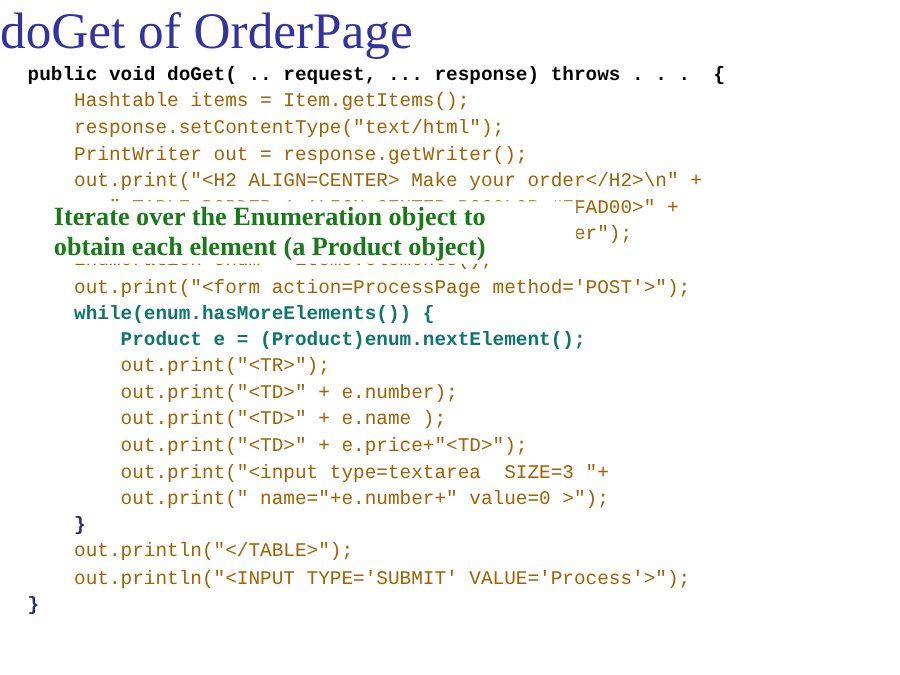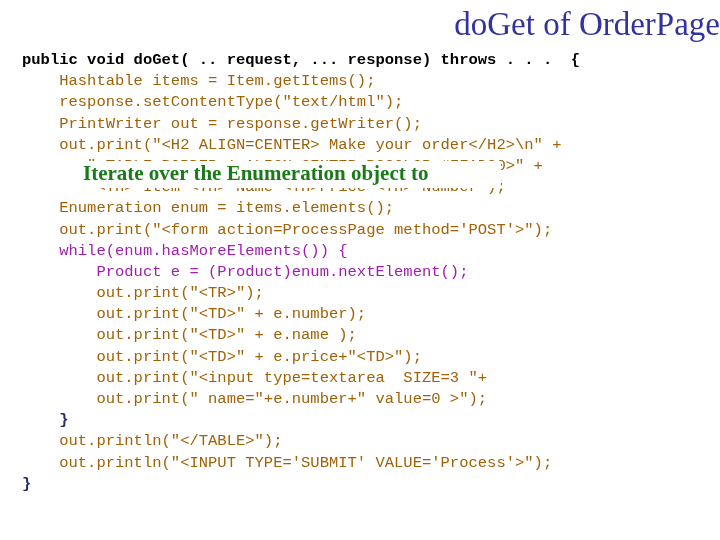--- a/index.html
+++ b/index.html
@@ -22,23 +22,23 @@
     background: #ffffff;
     overflow: hidden;
   }
 
   
   #slide-title {
     position: absolute;
     left: 0;
     top: 4px;
     width: 720px;
-    text-align: right;
+    text-align: left;
     font-family: "Liberation Serif", "DejaVu Serif", serif;
-    font-size: 33px;
+    font-size: 41px;
     line-height: 40px;
     font-weight: 400;
     color: #3333a0;
     letter-spacing: 0px;
     white-space: nowrap;
   }
 
   
   #code-block {
     position: absolute;
@@ -57,22 +57,22 @@
   }
   .c-black {
     color: #000000;
     font-weight: bold;
   }
   .c-grey {
     color: #a16207;
     font-weight: normal;
   }
   .c-green {
-    color: #a21caf;
-    font-weight: normal;
+    color: #0f766e;
+    font-weight: bold;
   }
   .c-navy {
     color: #2a2a6e;
     font-weight: bold;
   }
 
   
   #annotation {
     position: absolute;
     left: 41px;
@@ -80,33 +80,33 @@
     width: 420px;
     font-family: "Liberation Serif", "DejaVu Serif", serif;
     font-size: 21px;
     line-height: 23.5px;
     font-weight: bold;
     color: #1a7a1a;
     background: #ffffff;
     padding: 1px 2px 2px 2px;
     box-sizing: border-box;
     white-space: normal;
-    margin-left: 40px;
   }
   #annotation .ann-line {
     display: block;
     white-space: nowrap;
   }
 </style>
 </head>
 <body>
 
 <div id="slide">
 
   <div id="slide-title">doGet of OrderPage</div>
 
   <div id="code-block"><span class="code-line c-black">public void doGet( .. request, ... response) throws . . .  {</span><span class="code-line c-grey">    Hashtable items = Item.getItems();</span><span class="code-line c-grey">    response.setContentType("text/html");</span><span class="code-line c-grey">    PrintWriter out = response.getWriter();</span><span class="code-line c-grey">    out.print("&lt;H2 ALIGN=CENTER&gt; Make your order&lt;/H2&gt;\n" +</span><span class="code-line c-grey">       "&lt;TABLE BORDER=1 ALIGN=CENTER BGCOLOR=#FFAD00&gt;" +</span><span class="code-line c-grey">       "&lt;TH&gt; Item &lt;TH&gt; Name &lt;TH&gt;Price &lt;TH&gt; Number");</span><span class="code-line c-grey">    Enumeration enum = items.elements();</span><span class="code-line c-grey">    out.print("&lt;form action=ProcessPage method='POST'&gt;");</span><span class="code-line c-green">    while(enum.hasMoreElements()) {</span><span class="code-line c-green">        Product e = (Product)enum.nextElement();</span><span class="code-line c-grey">        out.print("&lt;TR&gt;");</span><span class="code-line c-grey">        out.print("&lt;TD&gt;" + e.number);</span><span class="code-line c-grey">        out.print("&lt;TD&gt;" + e.name );</span><span class="code-line c-grey">        out.print("&lt;TD&gt;" + e.price+"&lt;TD&gt;");</span><span class="code-line c-grey">        out.print("&lt;input type=textarea  SIZE=3 "+</span><span class="code-line c-grey">        out.print(" name="+e.number+" value=0 &gt;");</span><span class="code-line c-navy">    }</span><span class="code-line c-grey">    out.println("&lt;/TABLE&gt;");</span><span class="code-line c-grey">    out.println("&lt;INPUT TYPE='SUBMIT' VALUE='Process'&gt;");</span><span class="code-line c-navy">}</span></div>
 
   <div id="annotation">
     <span class="ann-line">Iterate over the Enumeration object to</span>
+    <span class="ann-line">obtain each element (a  Product object)</span>
   </div>
 
 </div>
 
 </body></html>

